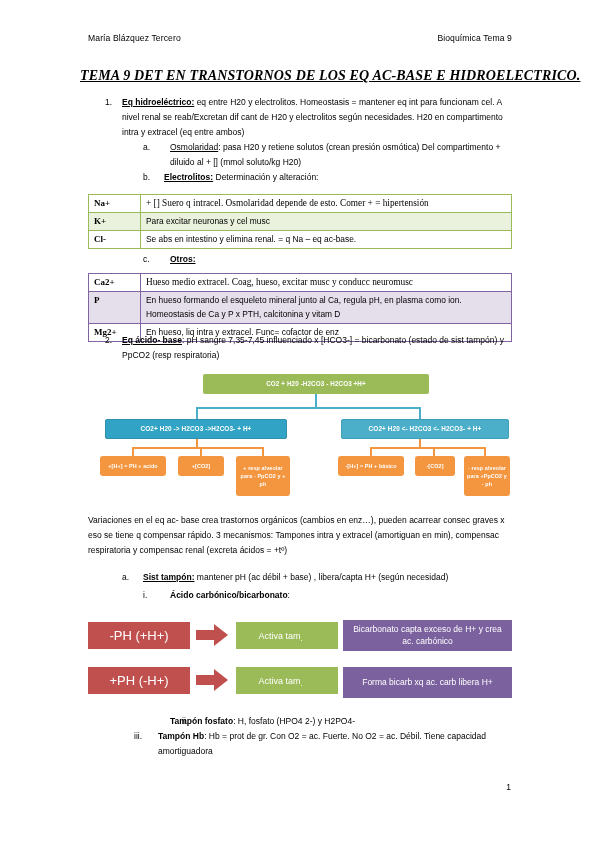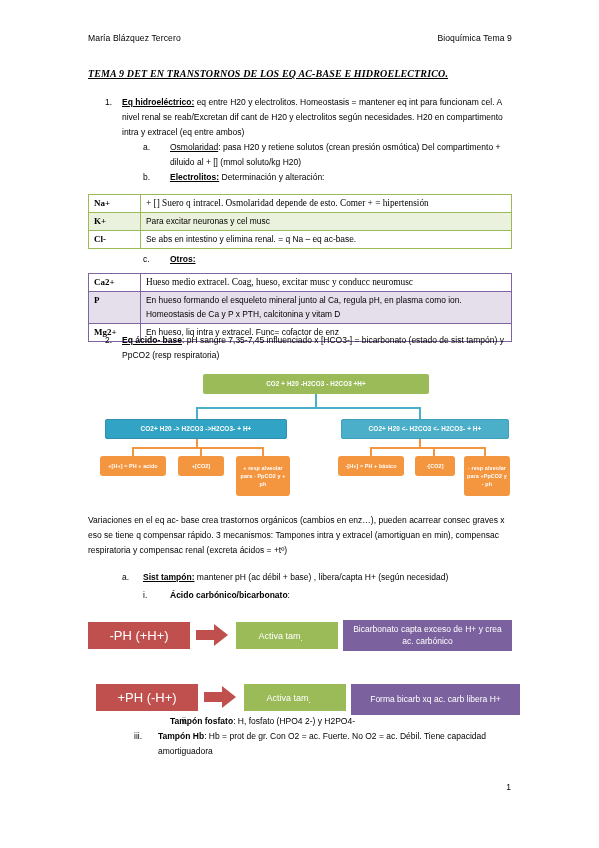--- a/index.html
+++ b/index.html
@@ -28,23 +28,23 @@
     left: 88px;
     top: 33px;
     width: 424px;
     display: flex;
     justify-content: space-between;
     font-size: 8.6px;
     letter-spacing: 0.1px;
   }
   .doc-title {
     position: absolute;
-    left: 88px;
+    left: 80px;
     top: 68px;
-    font-size: 10px;
+    font-size: 14px;
     font-weight: bold;
     font-style: italic;
     text-decoration: underline;
     font-family: "Liberation Serif", serif;
     letter-spacing: 0.15px;
     text-align: center;
   }
   
   .block {
     position: absolute;
@@ -171,21 +171,21 @@
   
   .fc2 {
     position: absolute;
     left: 88px;
     top: 622px;
     width: 424px;
     height: 82px;
   }
   .row2 { position: absolute; left: 0; width: 424px; height: 30px; }
   .r-a { top: 0px; }
-  .r-b { top: 62px; margin-left: 8px; }
+  .r-b { top: 45px; }
   .b-red {
     position: absolute;
     left: 0; top: 0;
     width: 102px; height: 27px;
     background: #C0504D;
     color: #ffffff;
     font-size: 13px;
     display: flex; align-items: center; justify-content: center;
   }
   .b-green {
@@ -243,21 +243,21 @@
   <div class="block" style="left:122px; top:95px; width:390px;">
     <span class="u-bold">Eq hidroeléctrico:</span><span> eq entre H20 y electrolitos. Homeostasis = mantener eq int para funcionam cel. A nivel renal se reab/Excretan dif cant de H20 y electrolitos según necesidades. H20 en compartimento intra y extracel (eq entre ambos)</span>
   </div>
 
   <div class="num" style="left:143px; top:140px;">a.</div>
   <div class="block" style="left:170px; top:140px; width:342px;">
     <span class="ul">Osmolaridad</span><span>: pasa H20 y retiene solutos (crean presión osmótica) Del compartimento + diluido al + [] (mmol soluto/kg H20)</span>
   </div>
 
   <div class="num" style="left:143px; top:170px;">b.</div>
-  <div class="block" style="left:170px; top:170px; width:342px;">
+  <div class="block" style="left:164px; top:170px; width:342px;">
     <span class="u-bold">Electrolitos:</span><span> Determinación y alteración:</span>
   </div>
 
   <table class="data tbl-green">
     <tbody>
         <tr>
       <td class="k">Na+</td>
       <td class="v">+ [] Suero q intracel. Osmolaridad depende de esto. Comer + = hipertensión</td>
     </tr>
     <tr>

